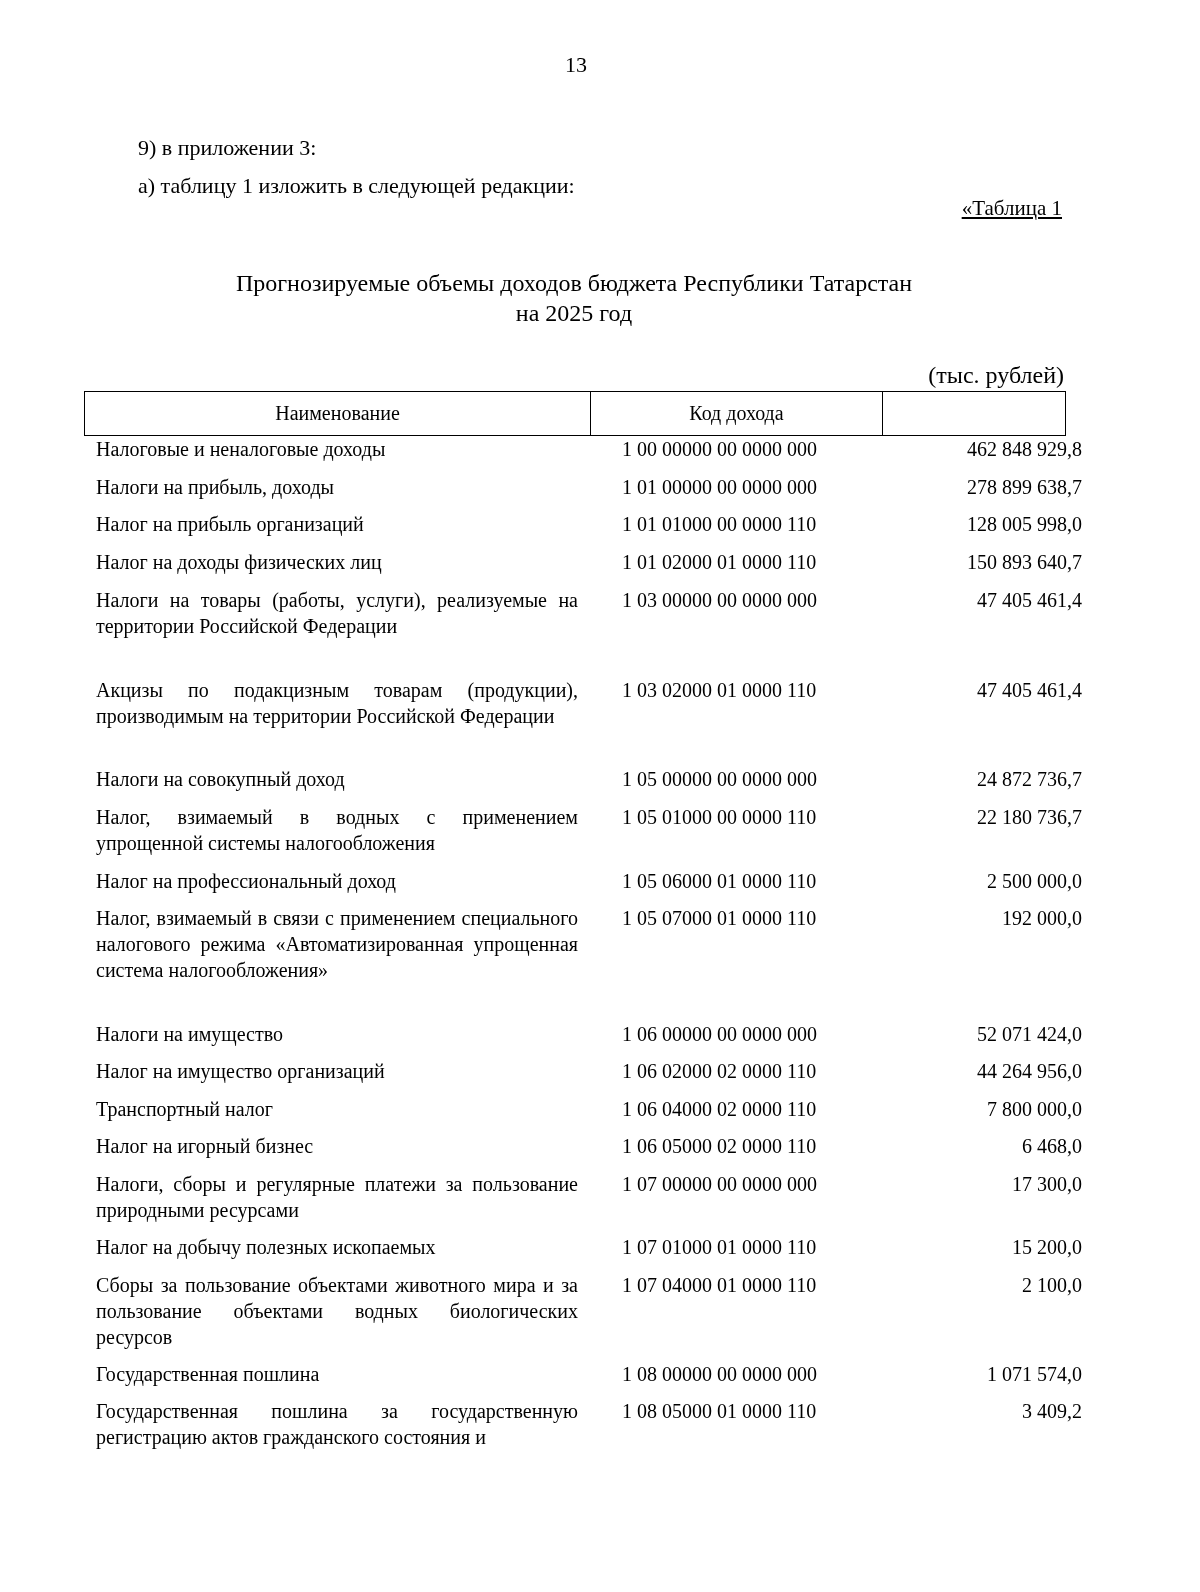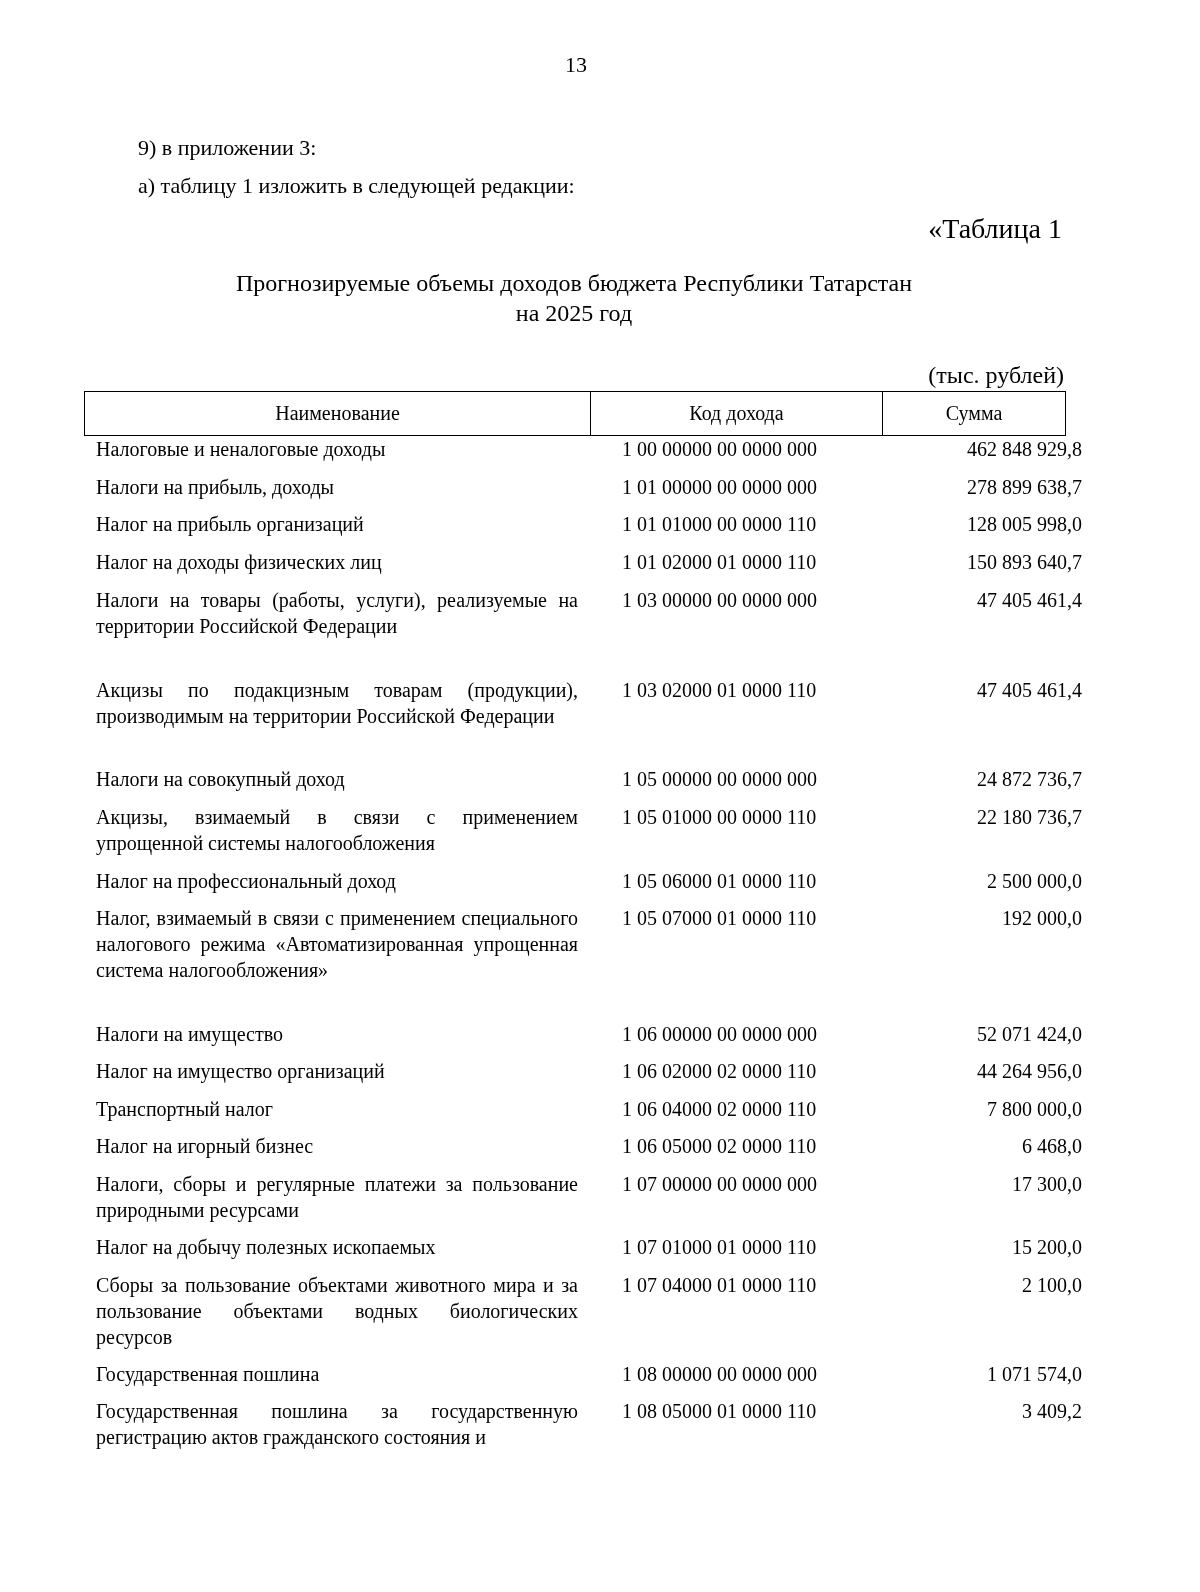--- a/index.html
+++ b/index.html
@@ -27,23 +27,24 @@
     .intro-line {
       position: absolute;
       left: 138px;
       font-size: 22px;
       line-height: 32px;
     }
     .intro-1 { top: 132px; }
     .intro-2 { top: 170px; }
     .table-label {
       position: absolute;
-      top: 213px;
+      top: 196px;
       right: 138px;
-      font-size: 28px;
+      font-size: 21px;
+      text-decoration: underline;
     }
     .doc-title {
       position: absolute;
       top: 268px;
       left: 0;
       width: 1148px;
       text-align: center;
       font-size: 24px;
       line-height: 30px;
     }
@@ -118,21 +119,20 @@
   <div class="doc-title">
     <div>Прогнозируемые объемы доходов бюджета Республики Татарстан</div>
     <div>на 2025 год</div>
   </div>
 
   <div class="units">(тыс. рублей)</div>
 
   <div class="table-header">
     <div class="th th-name">Наименование</div>
     <div class="th th-code">Код дохода</div>
-    <div class="th th-sum">Сумма</div>
   </div>
 
   <div class="rows">
     <div class="row" style="top:436px">
       <div class="cell-name">Налоговые и неналоговые доходы</div>
       <div class="cell-code">1 00 00000 00 0000 000</div>
       <div class="cell-sum">462 848 929,8</div>
     </div>
     <div class="row" style="top:474px">
       <div class="cell-name">Налоги на прибыль, доходы</div>
@@ -158,21 +158,21 @@
       <div class="cell-name">Акцизы по подакцизным товарам (продукции), производимым на территории Российской Федерации</div>
       <div class="cell-code">1 03 02000 01 0000 110</div>
       <div class="cell-sum">47 405 461,4</div>
     </div>
     <div class="row" style="top:766px">
       <div class="cell-name">Налоги на совокупный доход</div>
       <div class="cell-code">1 05 00000 00 0000 000</div>
       <div class="cell-sum">24 872 736,7</div>
     </div>
     <div class="row" style="top:804px">
-      <div class="cell-name">Акцизы, взимаемый в связи с применением упрощенной системы налогообложения</div>
+      <div class="cell-name">Налог, взимаемый в водных с применением упрощенной системы налогообложения</div>
       <div class="cell-code">1 05 01000 00 0000 110</div>
       <div class="cell-sum">22 180 736,7</div>
     </div>
     <div class="row" style="top:868px">
       <div class="cell-name">Налог на профессиональный доход</div>
       <div class="cell-code">1 05 06000 01 0000 110</div>
       <div class="cell-sum">2 500 000,0</div>
     </div>
     <div class="row" style="top:905px">
       <div class="cell-name">Налог, взимаемый в связи с применением специального налогового режима «Автоматизированная упрощенная система налогообложения»</div>

